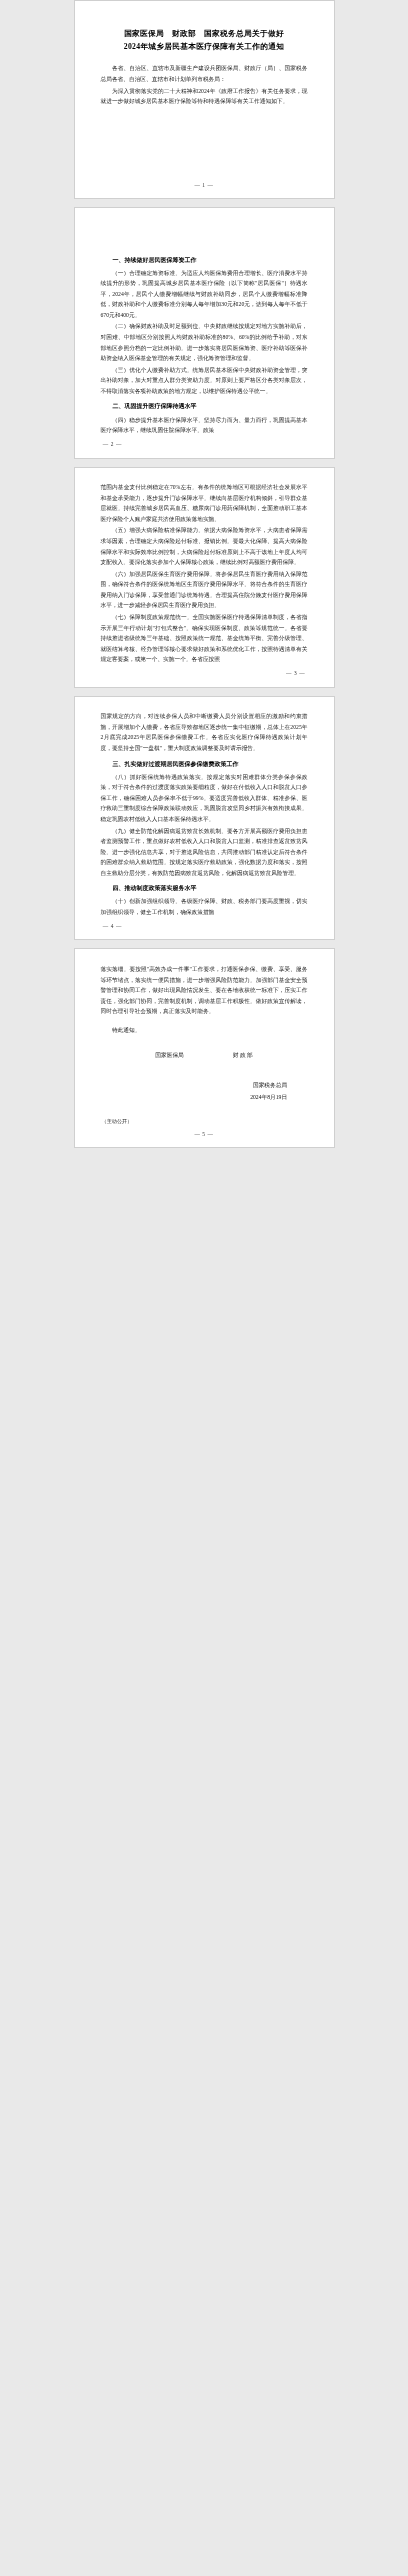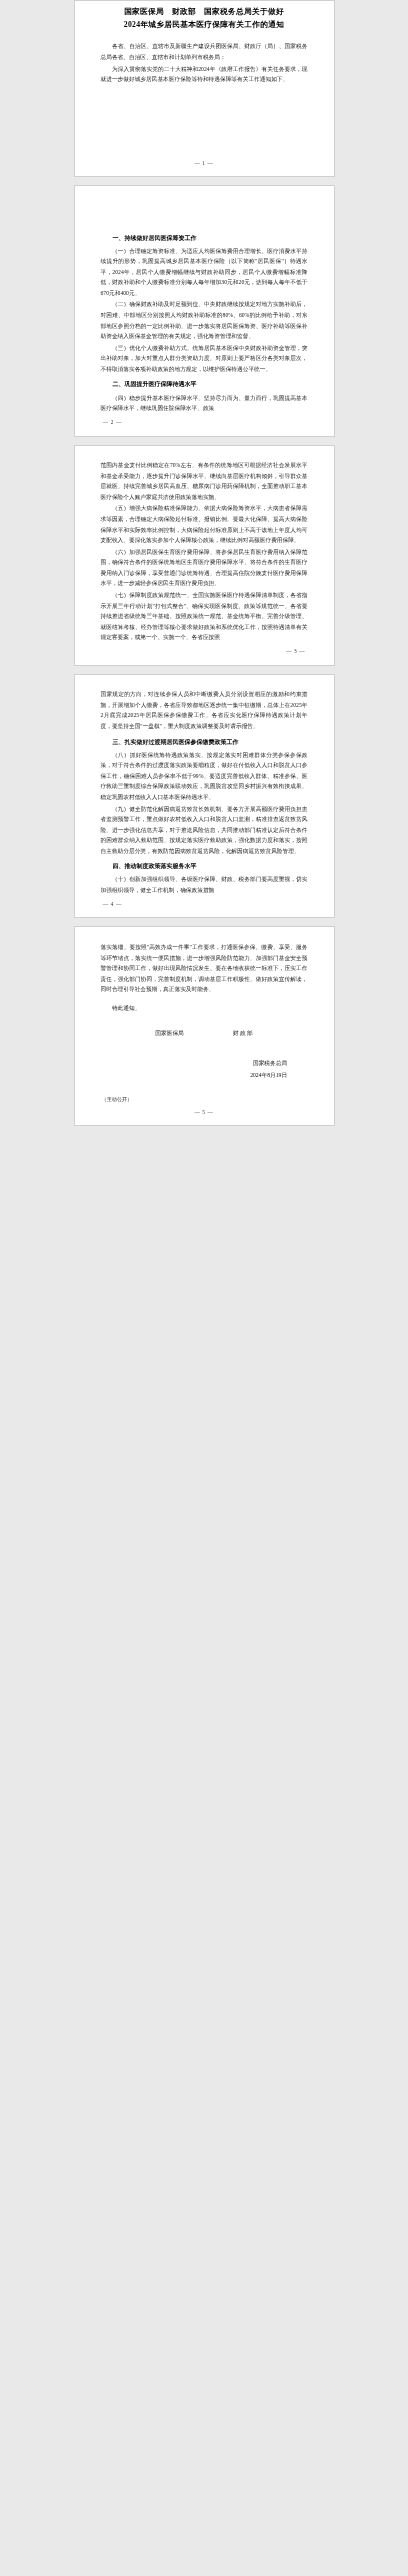--- a/index.html
+++ b/index.html
@@ -21,21 +21,21 @@
   }
   .page {
     width: 261px;
     margin: 0 auto 8px auto;
     background: #ffffff;
     border: 0.6px solid #cfcfcf;
     box-sizing: border-box;
     padding: 14.7px 26px 10.2px 26px;
     position: relative;
   }
-  .page.first { padding-top: 3px; }
+  .page.first { padding-top: 25px; }
   .title {
     text-align: center;
     font-weight: bold;
     font-size: 7.7px;
     line-height: 1.7;
     letter-spacing: 0.3px;
     margin: 1.1px 0 10.2px 0;
     color: #000;
   }
   .title .line { display: block; }

